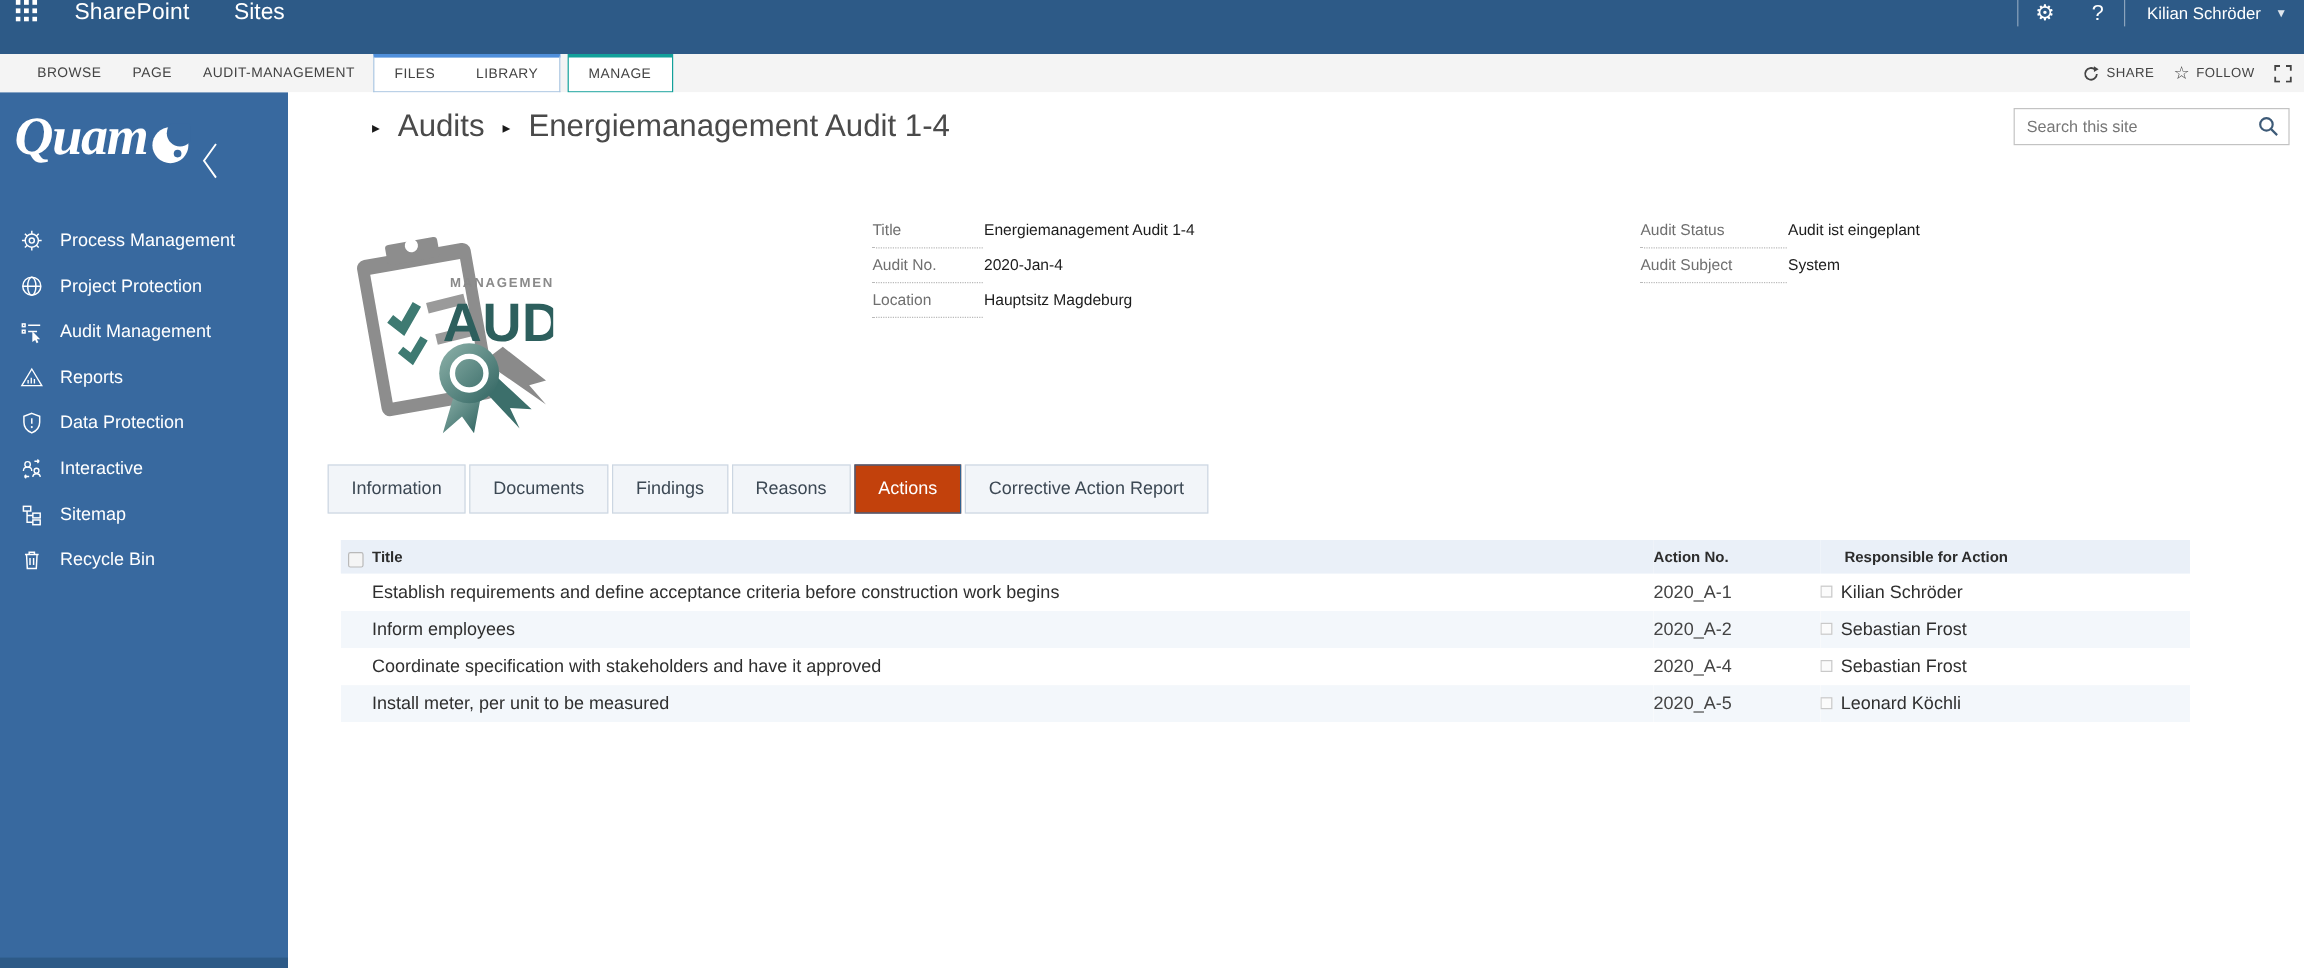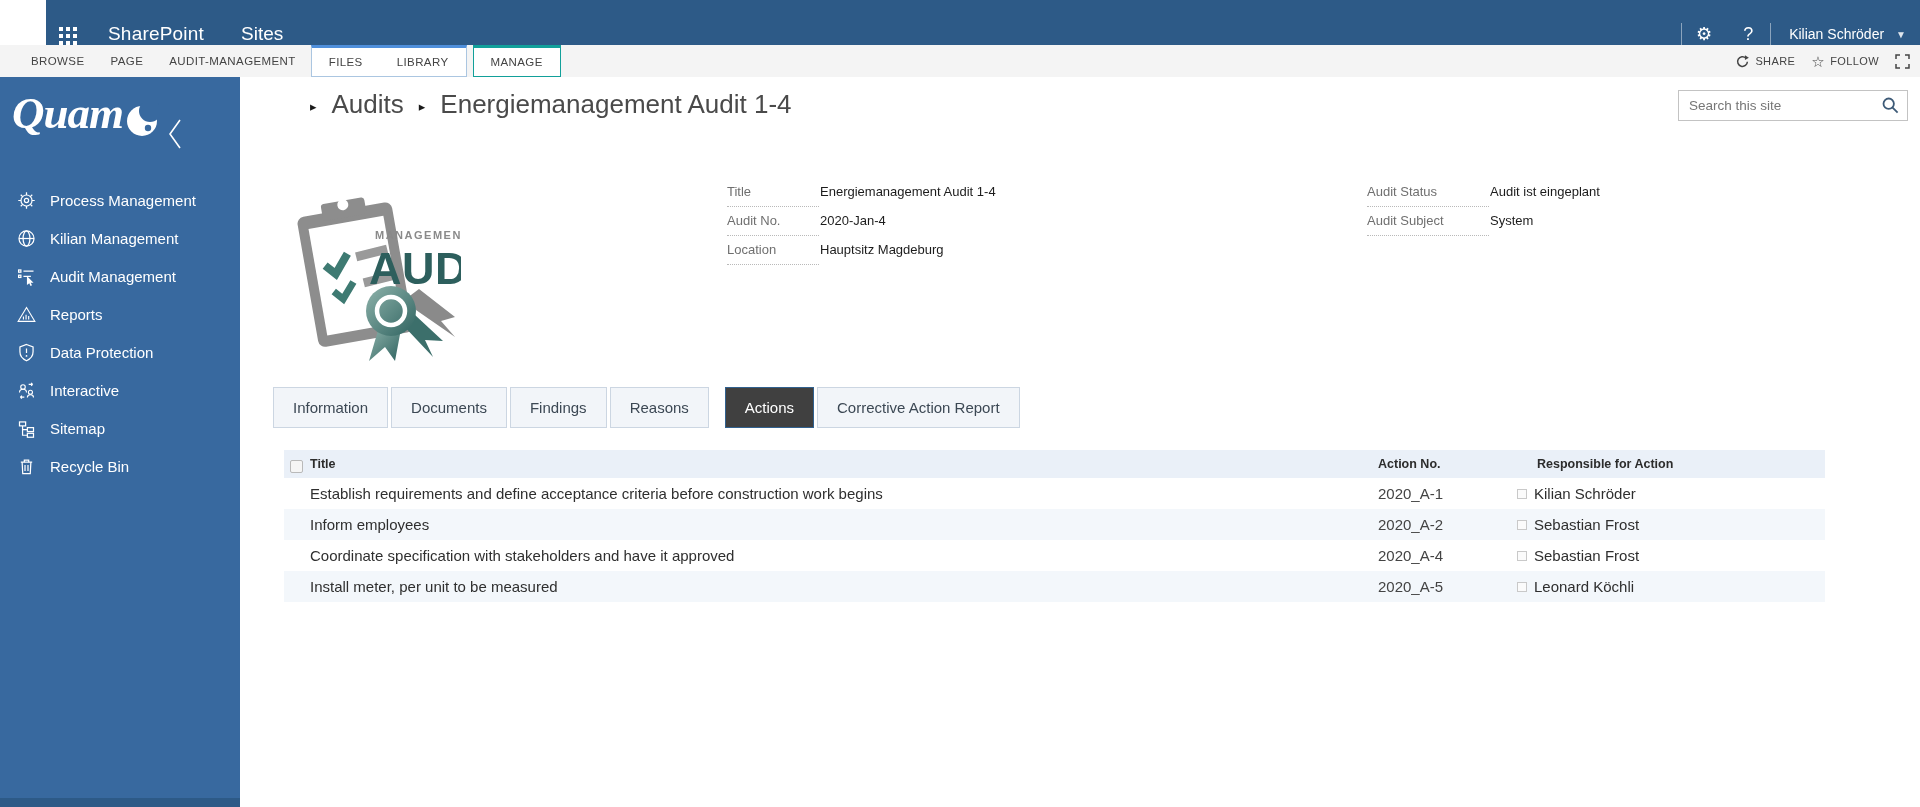--- a/index.html
+++ b/index.html
@@ -4,21 +4,21 @@
 <style>
   * { box-sizing: border-box; }
   html,body { margin:0; padding:0; }
   body {
     width:1920px; height:807px; overflow:hidden;
     font-family:"Liberation Sans", sans-serif;
     background:#fff; color:#333;
   }
 
   
-  .suite-bar { height:45px; background:#2d5a87; display:flex; align-items:flex-end; color:#fff;margin-left:46px; }
+  .suite-bar { height:45px; background:#2d5a87; display:flex; align-items:flex-start; color:#fff; }
   .sb-item { display:flex; align-items:center; }
   .waffle-btn { width:44px; justify-content:center; cursor:pointer; }
   .sb-sep { width:1px; background:rgba(255,255,255,.45); }
   .sb-brand { font-size:19px; padding:0 17px; font-weight:400; letter-spacing:.2px; }
   .sb-section { font-size:19px; padding:0 19px; }
   .sb-right { margin-left:auto; display:flex; align-items:stretch; }
   .sb-icon { width:44px; justify-content:center; font-size:18px; cursor:pointer; }
   .sb-user { font-size:14px; padding:0 14px 0 18px; cursor:pointer; }
   .sb-caret { font-size:10px; margin-left:12px; opacity:.85; }
 
@@ -71,21 +71,21 @@
   .fields-right { left:1127px; }
   .field-row { display:flex; }
   .field-label { width:92px; font-size:13px; color:#6f6f6f; padding:6px 0 7px;
                  border-bottom:1px dotted #b9b9b9; }
   .fields-right .field-label { width:122px; }
   .field-value { font-size:13px; color:#1c1c1c; padding:6px 0 7px; margin-left:1px; }
 
   .tabs { position:absolute; left:33px; top:310px; display:flex; }
   .tab { height:41px; display:flex; align-items:center; padding:0 19px; margin-right:3px;
          background:#f2f5f9; border:1px solid #ccd6e2; font-size:15px; color:#3c4854; cursor:pointer; }
-  .tab.active { background:#404040; border-color:#31618f; color:#fff;margin-left:13px; }
+  .tab.active { background:#c2410c; border-color:#31618f; color:#fff; }
 
   .table-wrap { position:absolute; left:44px; top:373px; width:1541px; }
   table { width:100%; border-collapse:collapse; table-layout:fixed; }
   thead th { background:#eaf0f8; height:28px; font-size:12.5px; font-weight:bold; color:#2c2c2c;
              text-align:left; padding:0; cursor:pointer; }
   thead th.resp-th { padding-left:20px; }
   tbody td { height:31px; font-size:15px; color:#2f2f2f; padding:0; white-space:nowrap; overflow:hidden; }
   tbody tr:nth-child(even) { background:#f3f7fb; }
   .hdr-checkbox { display:inline-block; width:13px; height:13px; margin-left:6px; margin-top:7px;
                   border:1px solid #b9b9b9; border-radius:2px; background:#f5f5f5; cursor:pointer; }
@@ -197,21 +197,21 @@
         <span class="nav-label">Process Management</span>
       </div>
       <div class="nav-item">
         <svg width="21" height="21" viewBox="0 0 24 24">
           <g stroke="#fff" stroke-width="1.4" fill="none">
             <circle cx="12" cy="12" r="8.6"></circle>
               <ellipse cx="12" cy="12" rx="3.9" ry="8.6"></ellipse>
               <path d="M3.4 12h17.2"></path>
           </g>
         </svg>
-        <span class="nav-label">Kilian Management</span>
+        <span class="nav-label">Project Protection</span>
       </div>
       <div class="nav-item">
         <svg width="21" height="21" viewBox="0 0 24 24">
           <g stroke="#fff" stroke-width="1.4" fill="none">
             <rect x="3" y="4.5" width="2.6" height="2.6"></rect>
               <rect x="3" y="10.5" width="2.6" height="2.6"></rect>
             <path d="M8.5 5.8h11.5M8.5 11.8h8.5"></path>
           </g>
           <path d="M12.5 11.5 L20 19 L16.8 19 L18.3 22 L16.6 22.9 L15.2 19.8 L12.5 21.8 Z" fill="#fff"></path>
         </svg>

